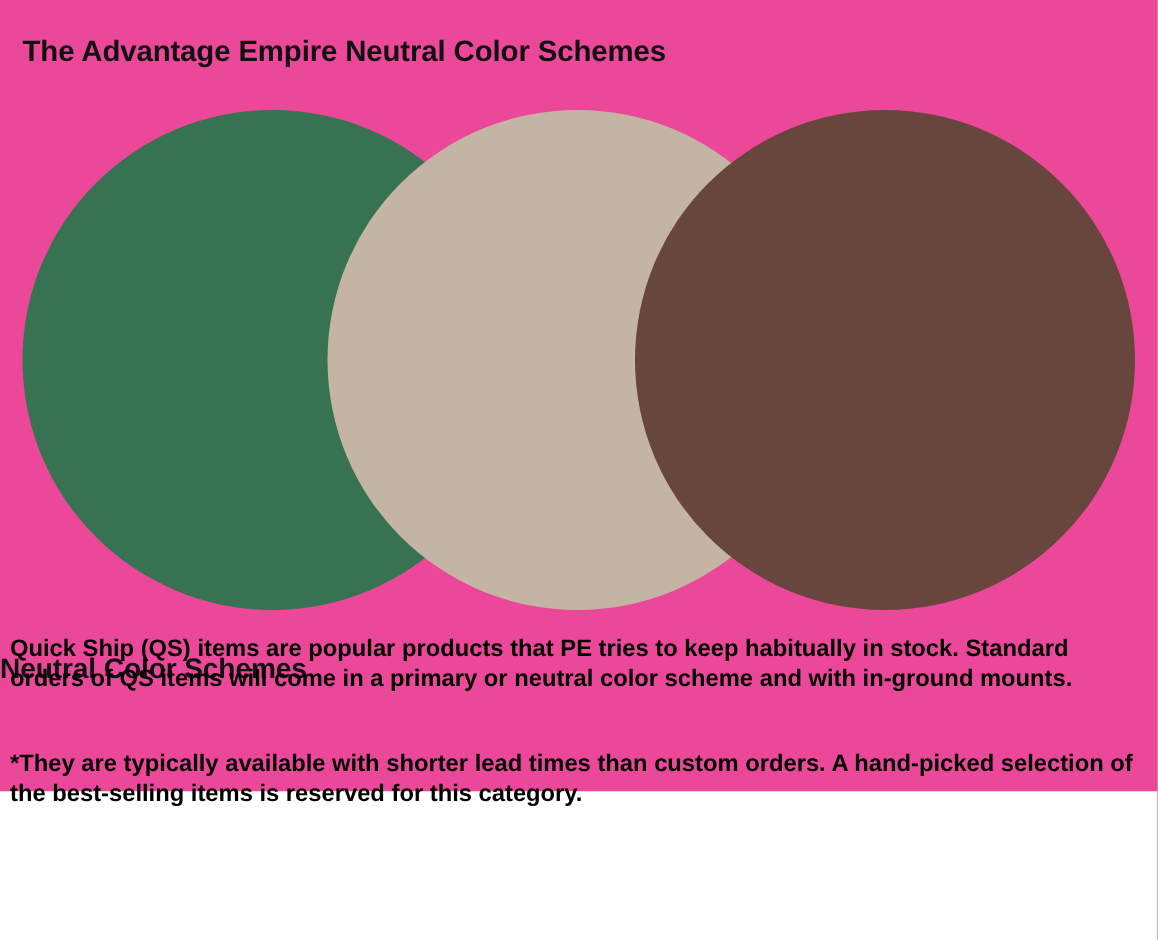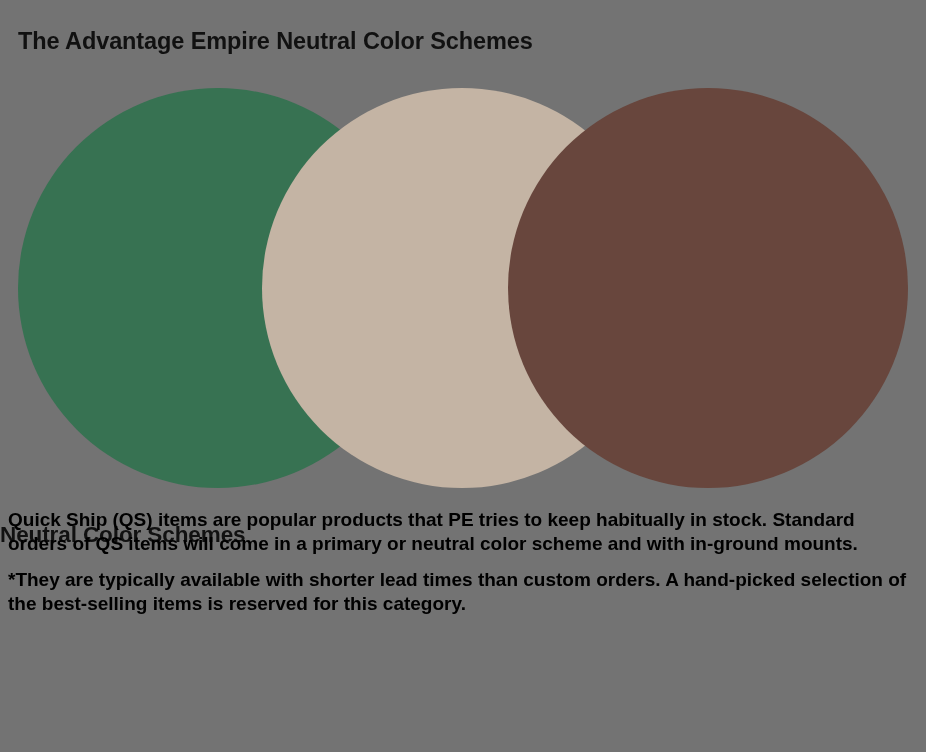--- a/index.html
+++ b/index.html
@@ -13,22 +13,22 @@
     background: #ffffff;
     font-family: "Liberation Sans", sans-serif;
     color: #000000;
     overflow: hidden;
     position: relative;
   }
 
   .page {
     position: relative;
     width: 926px;
-    height: 752px;
-    background: #737373;
+    height: 633px;
+    background: #ec4899;
   }
 
   
   .main-title {
     position: absolute;
     left: 18px;
     top: 28px;
     font-size: 23.5px;
     font-weight: bold;
     letter-spacing: -0.1px;
@@ -75,21 +75,21 @@
     width: 900px;
   }
   .para {
     font-size: 19px;
     line-height: 23.5px;
     color: #000000;
     margin: 0;
     font-weight: bold;
   }
   .para-1 { position: absolute; top: 508px; }
-  .para-2 { position: absolute; top: 568px; }
+  .para-2 { position: absolute; top: 600px; }
 </style>
 </head>
 <body>
 
 <div class="page">
 
   <div class="main-title">The Advantage Empire Neutral Color Schemes</div>
 
   <div class="swatch-group">
     <div class="swatch swatch-green" style="background-color: rgb(55, 114, 82);"></div>

